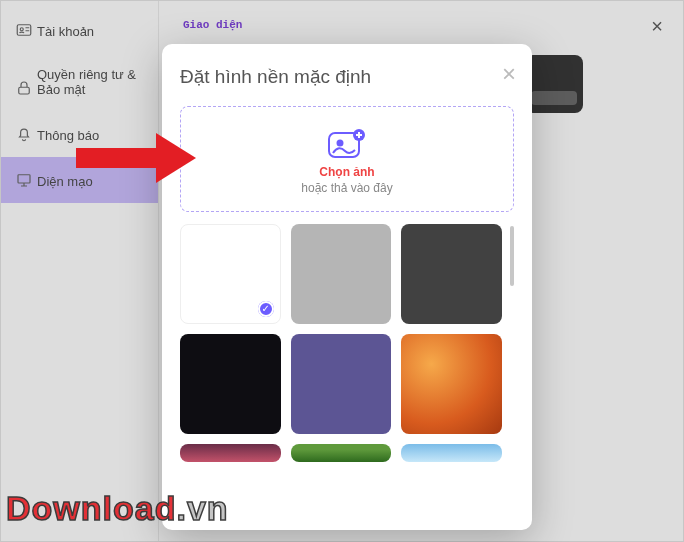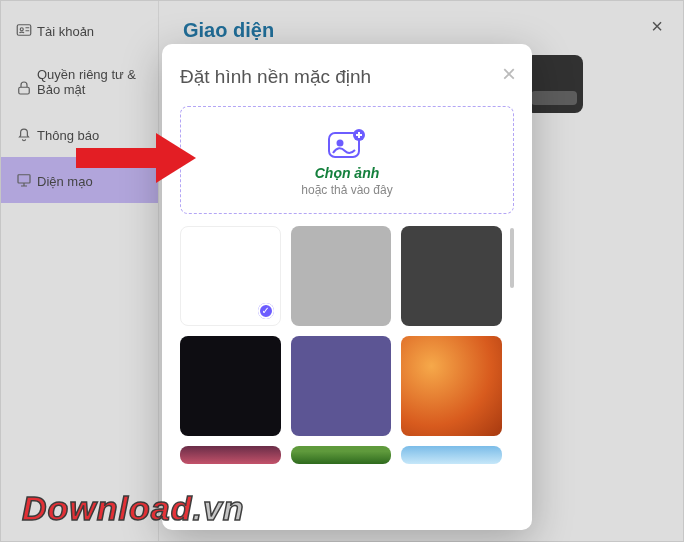--- a/index.html
+++ b/index.html
@@ -43,23 +43,24 @@
       height: 18px;
       flex-shrink: 0;
       color: #555;
     }
     .main {
       flex: 1;
       padding: 18px 24px;
       position: relative;
     }
     .main-title {
-      font-size: 20px;
+      font-size: 11px;
       font-weight: 600;
-      color: #0369a1;
+      color: #6d28d9;
+      font-family: Liberation Mono, monospace;
     }
     .close-main {
       position: absolute;
       top: 14px;
       right: 20px;
       font-size: 20px;
       color: #444;
       cursor: pointer;
     }
     .preview-card {
@@ -119,24 +120,23 @@
       text-align: center;
       margin-bottom: 12px;
       cursor: pointer;
     }
     .upload-icon {
       display: inline-flex;
       margin-bottom: 6px;
       color: #6c5cff;
     }
     .upload-title {
-      color: #15803d;
-      font-size: 14px;
+      color: #ef4444;
+      font-size: 12px;
       font-weight: 600;
-      font-style: italic;
     }
     .upload-sub {
       color: #888;
       font-size: 12px;
       margin-top: 2px;
     }
     .thumbs-wrap {
       display: flex;
       gap: 8px;
     }
@@ -209,25 +209,24 @@
       width: 120px;
       height: 60px;
       z-index: 50;
       pointer-events: none;
     }
 
     
     .watermark {
       position: absolute;
       bottom: 14px;
-      left: 22px;
+      left: 6px;
       font-family: Impact, "Arial Black", sans-serif;
       font-size: 34px;
       font-weight: 900;
-      font-style: italic;
       letter-spacing: 1px;
       color: #e31e24;
       -webkit-text-stroke: 1.5px #2a2a2a;
       z-index: 60;
       pointer-events: none;
       opacity: 0.9;
     }
     .watermark .vn {
       color: #bfbfbf;
     }

